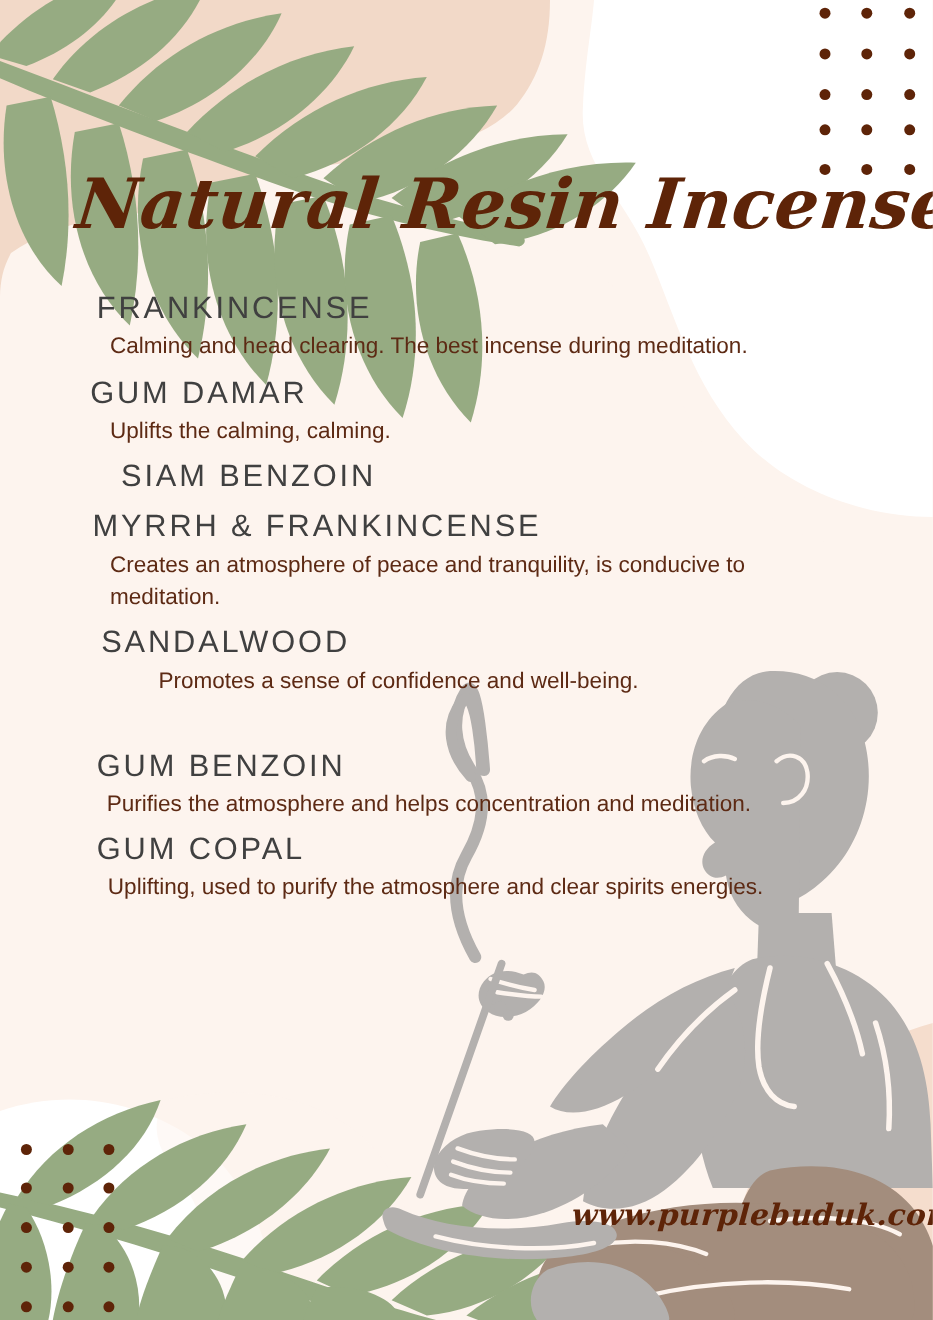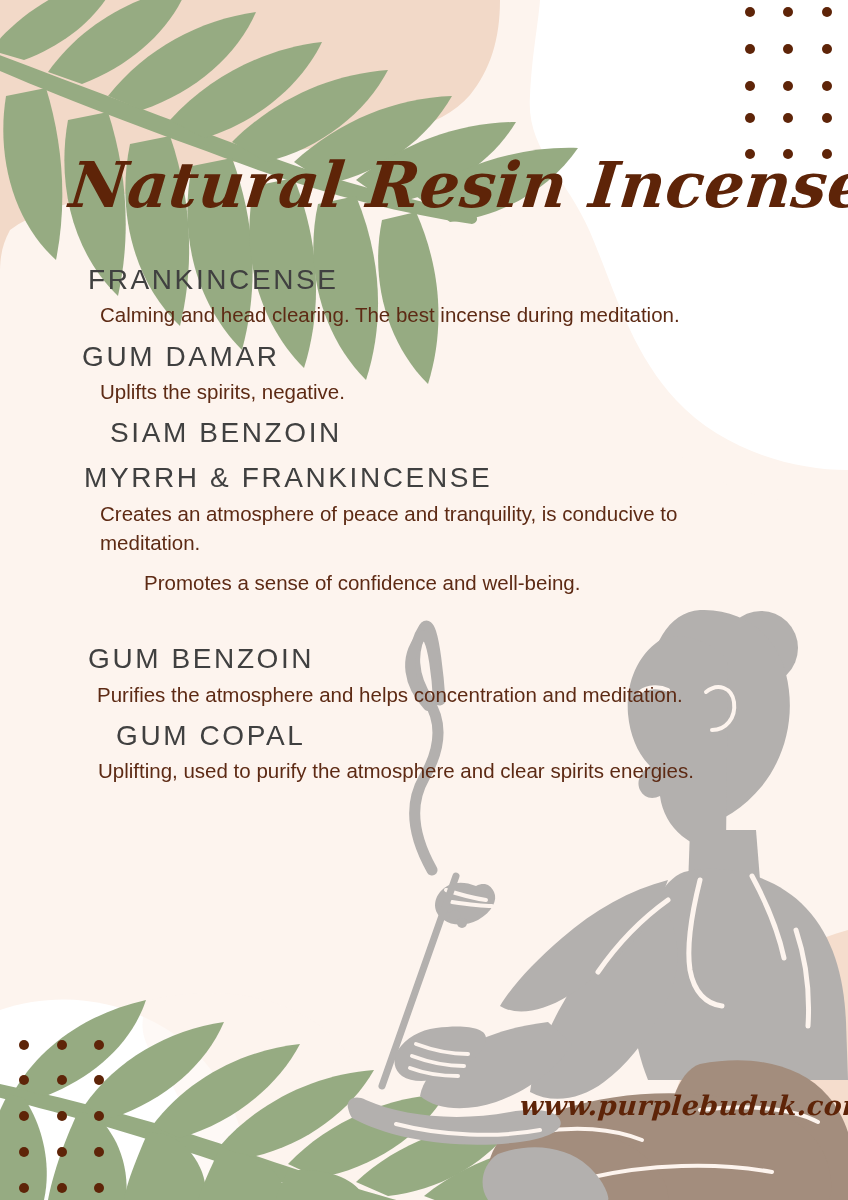--- a/index.html
+++ b/index.html
@@ -68,21 +68,21 @@
   .i1 .entry-name{ padding-left:82px; }
   .i1 .entry-desc{ padding-left:100px; }
   .i2 .entry-name{ padding-left:110px; }
   .i2 .entry-desc{ padding-left:100px; }
   .i3 .entry-name{ padding-left:84px; }
   .i3 .entry-desc{ padding-left:100px; }
   .i4 .entry-name{ padding-left:92px; }
   .i4 .entry-desc{ padding-left:104px;margin-left:40px; }
   .i5 .entry-name{ padding-left:88px;margin-top:35px; }
   .i5 .entry-desc{ padding-left:97px; }
-  .i6 .entry-name{ padding-left:116px; }
+  .i6 .entry-name{ padding-left:88px; }
   .i6 .entry-desc{ padding-left:98px; }
 
   .sp0{ height:6px; }
 
   
   #website{
     position:absolute;
     left:520px;
     top:1090px;
     font-family:"DejaVu Serif", serif;
@@ -308,36 +308,37 @@
   <div id="list">
 
     <div class="entry i0">
       <div class="entry-name">FRANKINCENSE</div>
       <div class="entry-desc">Calming and head clearing. The best incense during meditation.</div>
     </div>
     <div class="sp0"></div>
 
     <div class="entry i1">
       <div class="entry-name">GUM DAMAR</div>
-      <div class="entry-desc">Uplifts the spirits, negative.</div>
+      <div class="entry-desc">Uplifts the calming, calming.</div>
     </div>
     <div class="sp0"></div>
 
     <div class="entry i2">
       <div class="entry-name">SIAM BENZOIN</div>
     </div>
     <div class="sp0"></div>
 
     <div class="entry i3">
       <div class="entry-name">MYRRH &amp; FRANKINCENSE</div>
       <div class="entry-desc">Creates an atmosphere of peace and tranquility, is conducive to meditation.</div>
     </div>
     <div class="sp0"></div>
 
     <div class="entry i4">
+      <div class="entry-name">SANDALWOOD</div>
       <div class="entry-desc">Promotes a sense of confidence and well-being.</div>
     </div>
     <div class="sp0"></div>
 
     <div class="entry i5">
       <div class="entry-name">GUM BENZOIN</div>
       <div class="entry-desc">Purifies the atmosphere and helps concentration and meditation.</div>
     </div>
     <div class="sp0"></div>
 

